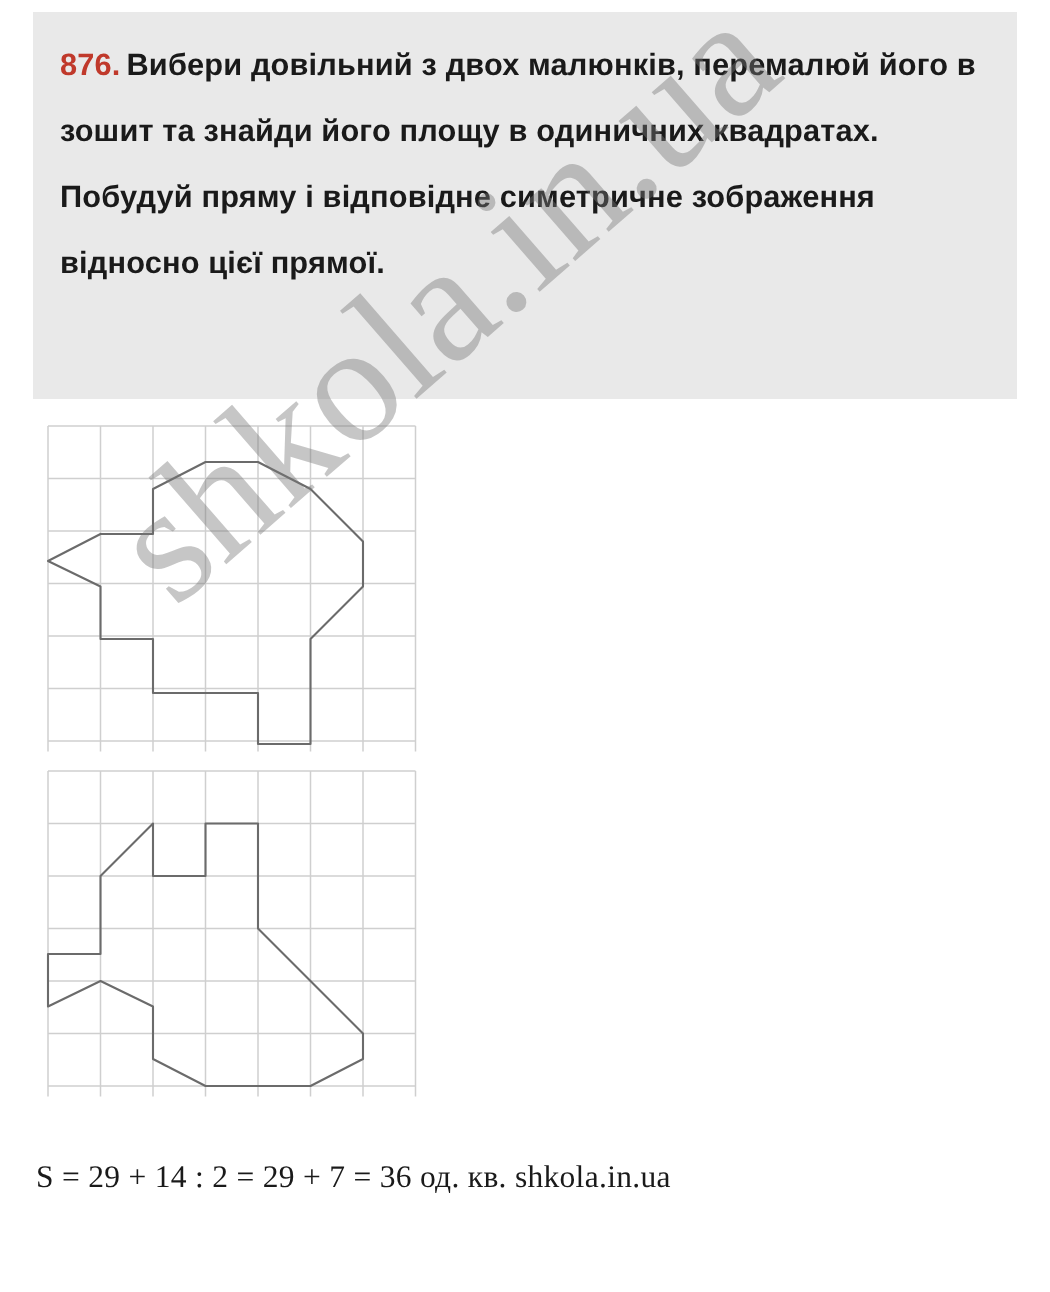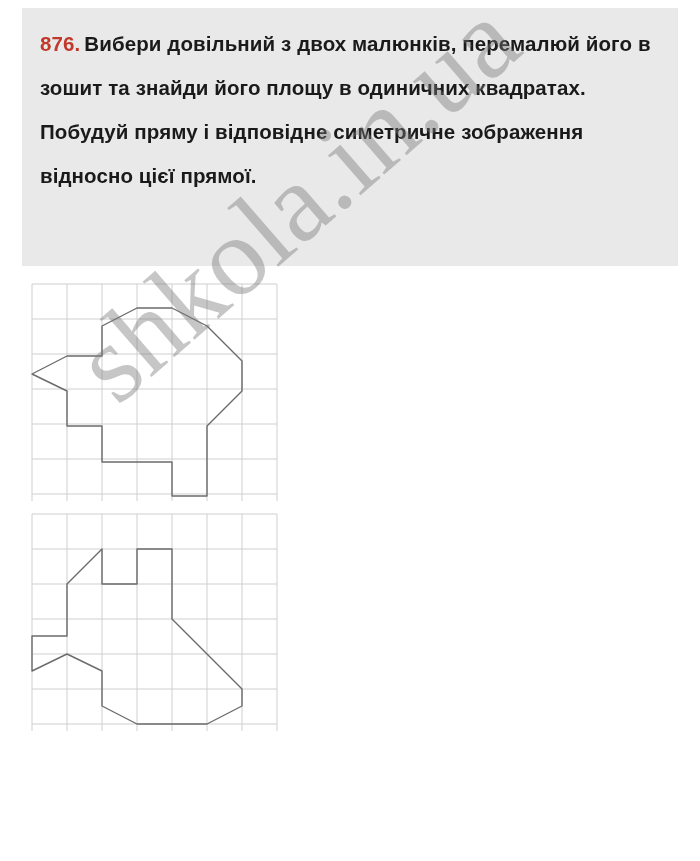--- a/index.html
+++ b/index.html
@@ -160,18 +160,19 @@
       <g stroke="#6b6b6b" stroke-width="1.4" fill="none" stroke-linejoin="round">
         <path d="M 102,283 L 102,318 L 137,318 L 137,283 L 172,283
                  L 172,353 L 207,388 L 242,423 L 242,440 L 207,458
                  L 172,458 L 137,458 L 102,440 L 102,405
                  L 67,388 L 32,405 L 32,370 L 67,370 L 67,318 Z"></path>
       </g>
 
     </svg>
   </div>
 
+  <div class="answer-line">S = 29 + 14 : 2 = 29 + 7 = 36 од. кв. shkola.in.ua</div>
 
   <div class="watermark">
     <div class="watermark-text">shkola.in.ua</div>
   </div>
 
 </div>
 
 </body></html>

